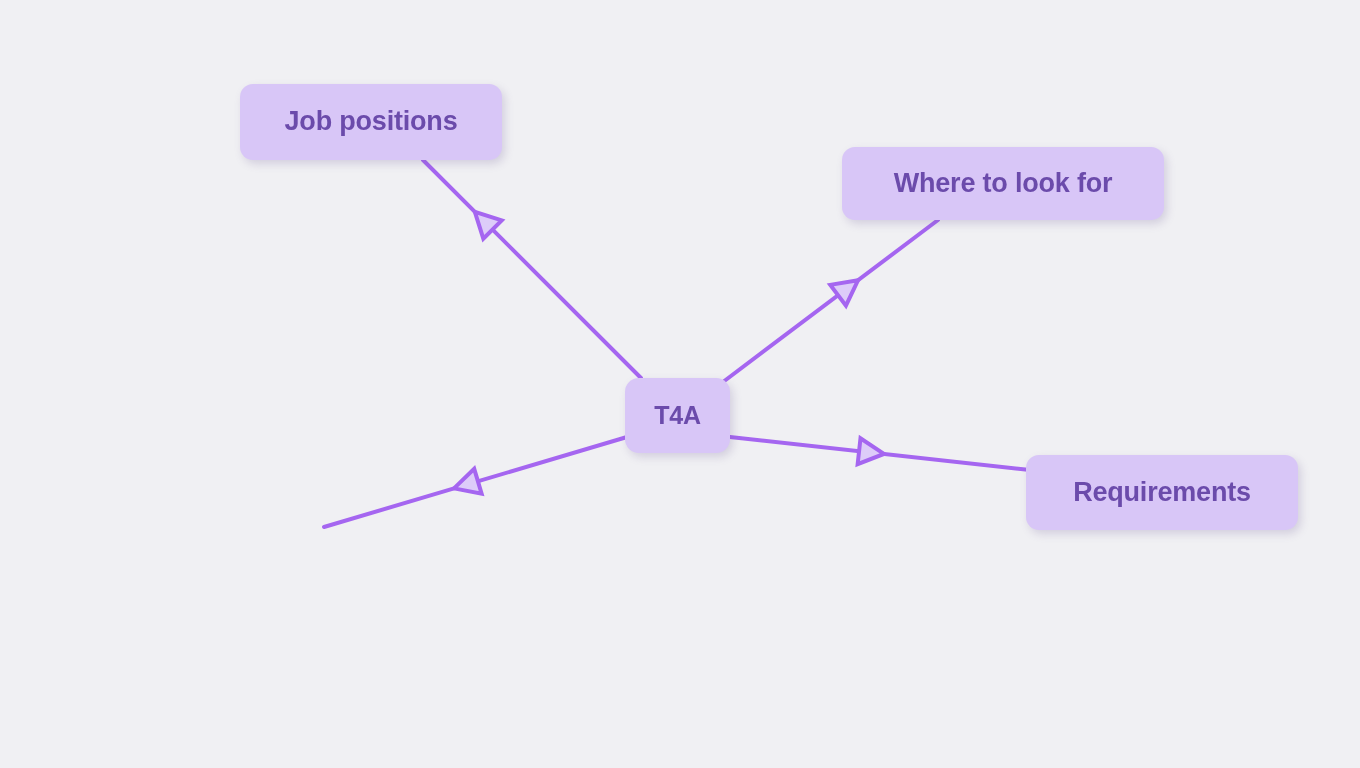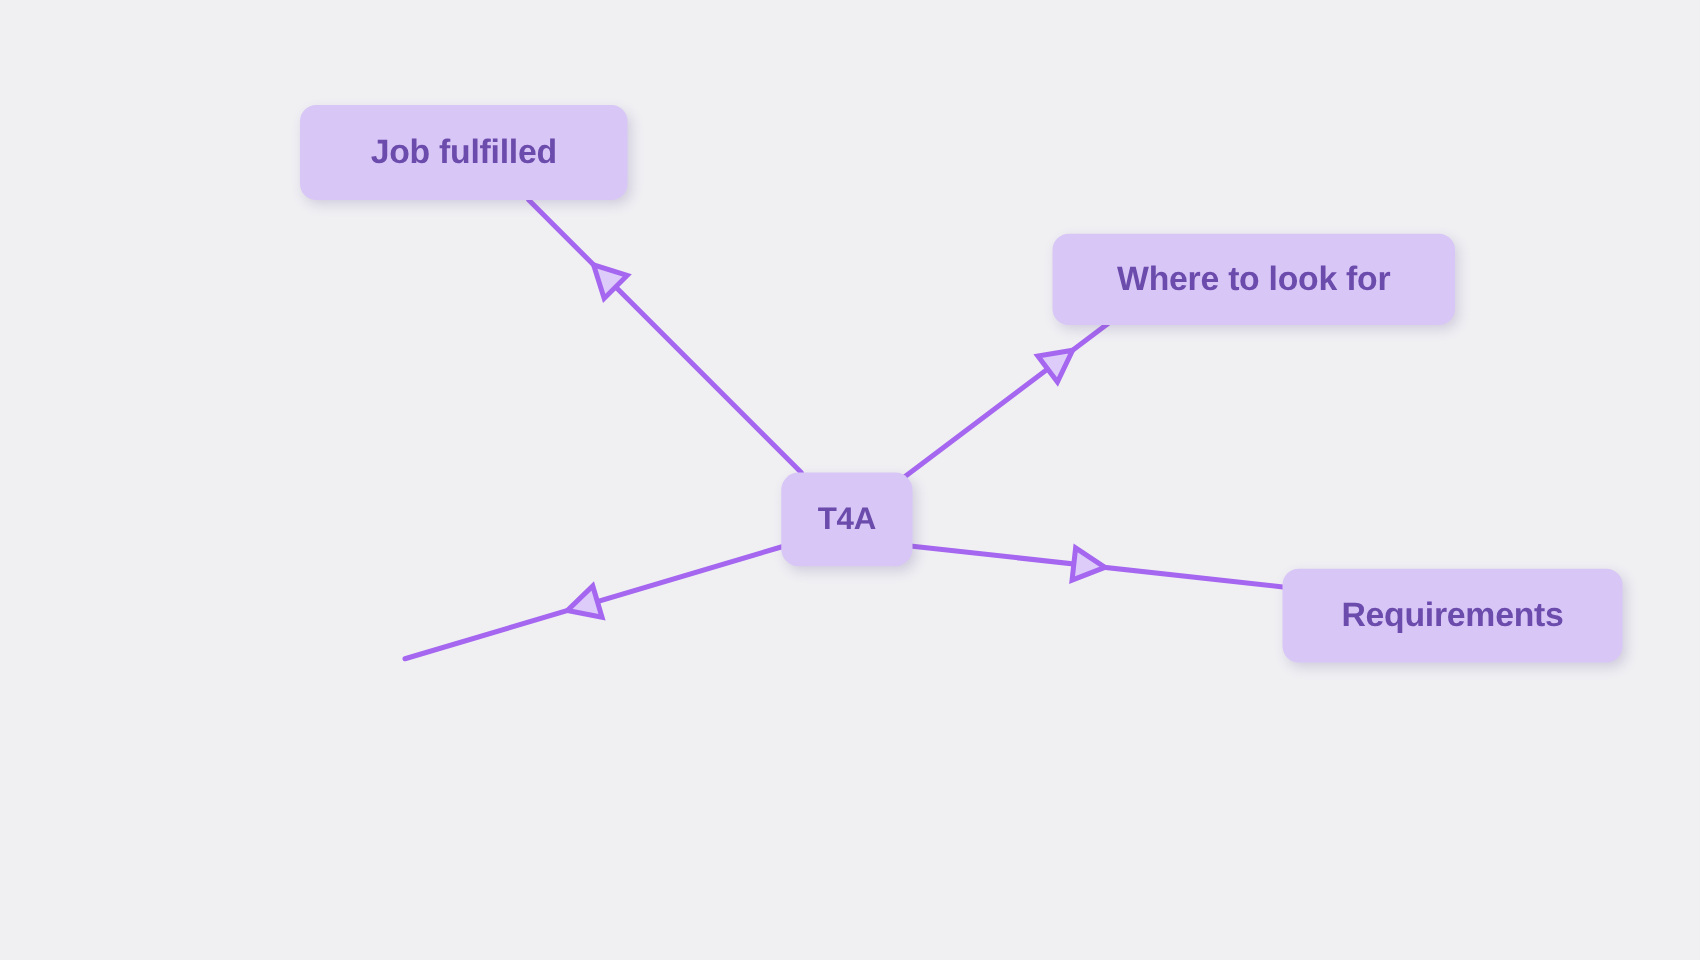--- a/index.html
+++ b/index.html
@@ -76,24 +76,24 @@
         <line x1="730" y1="437" x2="1030" y2="470" stroke="#a566f0" stroke-width="4" stroke-linecap="round"></line>
         <polygon points="13,0 -12,-13 -12,13" fill="#ddccf9" stroke="#a566f0" stroke-width="4" stroke-linejoin="miter" transform="translate(871,452.51) rotate(6.2772984895975545)"></polygon>
       </g>
       <g>
         <line x1="627" y1="437" x2="324" y2="527" stroke="#a566f0" stroke-width="4" stroke-linecap="round"></line>
         <polygon points="13,0 -12,-13 -12,13" fill="#ddccf9" stroke="#a566f0" stroke-width="4" stroke-linejoin="miter" transform="translate(466.40999999999997,484.7) rotate(163.45701659543747)"></polygon>
       </g>
     </svg>
 
   <div class="node" style="left: 240px; top: 84px; width: 262px; height: 76px; background: rgb(216, 198, 247); color: rgb(107, 75, 171);">
-    <span class="node-label">Job fulfilled</span>
+    <span class="node-label">Job positions</span>
   </div>
 
-  <div class="node" style="left: 842px; top: 147px; width: 322px; height: 73px; background: rgb(216, 198, 247); color: rgb(107, 75, 171); margin-top: 40px;">
+  <div class="node" style="left: 842px; top: 147px; width: 322px; height: 73px; background: rgb(216, 198, 247); color: rgb(107, 75, 171);">
     <span class="node-label">Where to look for</span>
   </div>
 
   <div class="node" style="left: 1026px; top: 455px; width: 272px; height: 75px; background: rgb(216, 198, 247); color: rgb(107, 75, 171);">
     <span class="node-label">Requirements</span>
   </div>
 
 
 
   <div class="node root" style="left: 625px; top: 378px; width: 105px; height: 75px; background: rgb(216, 198, 247); color: rgb(107, 75, 171);">

